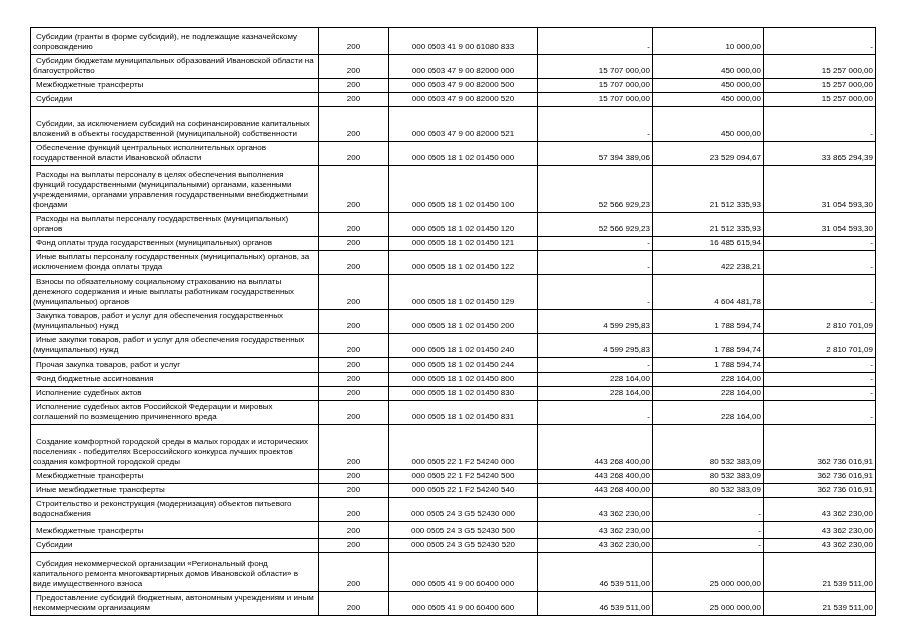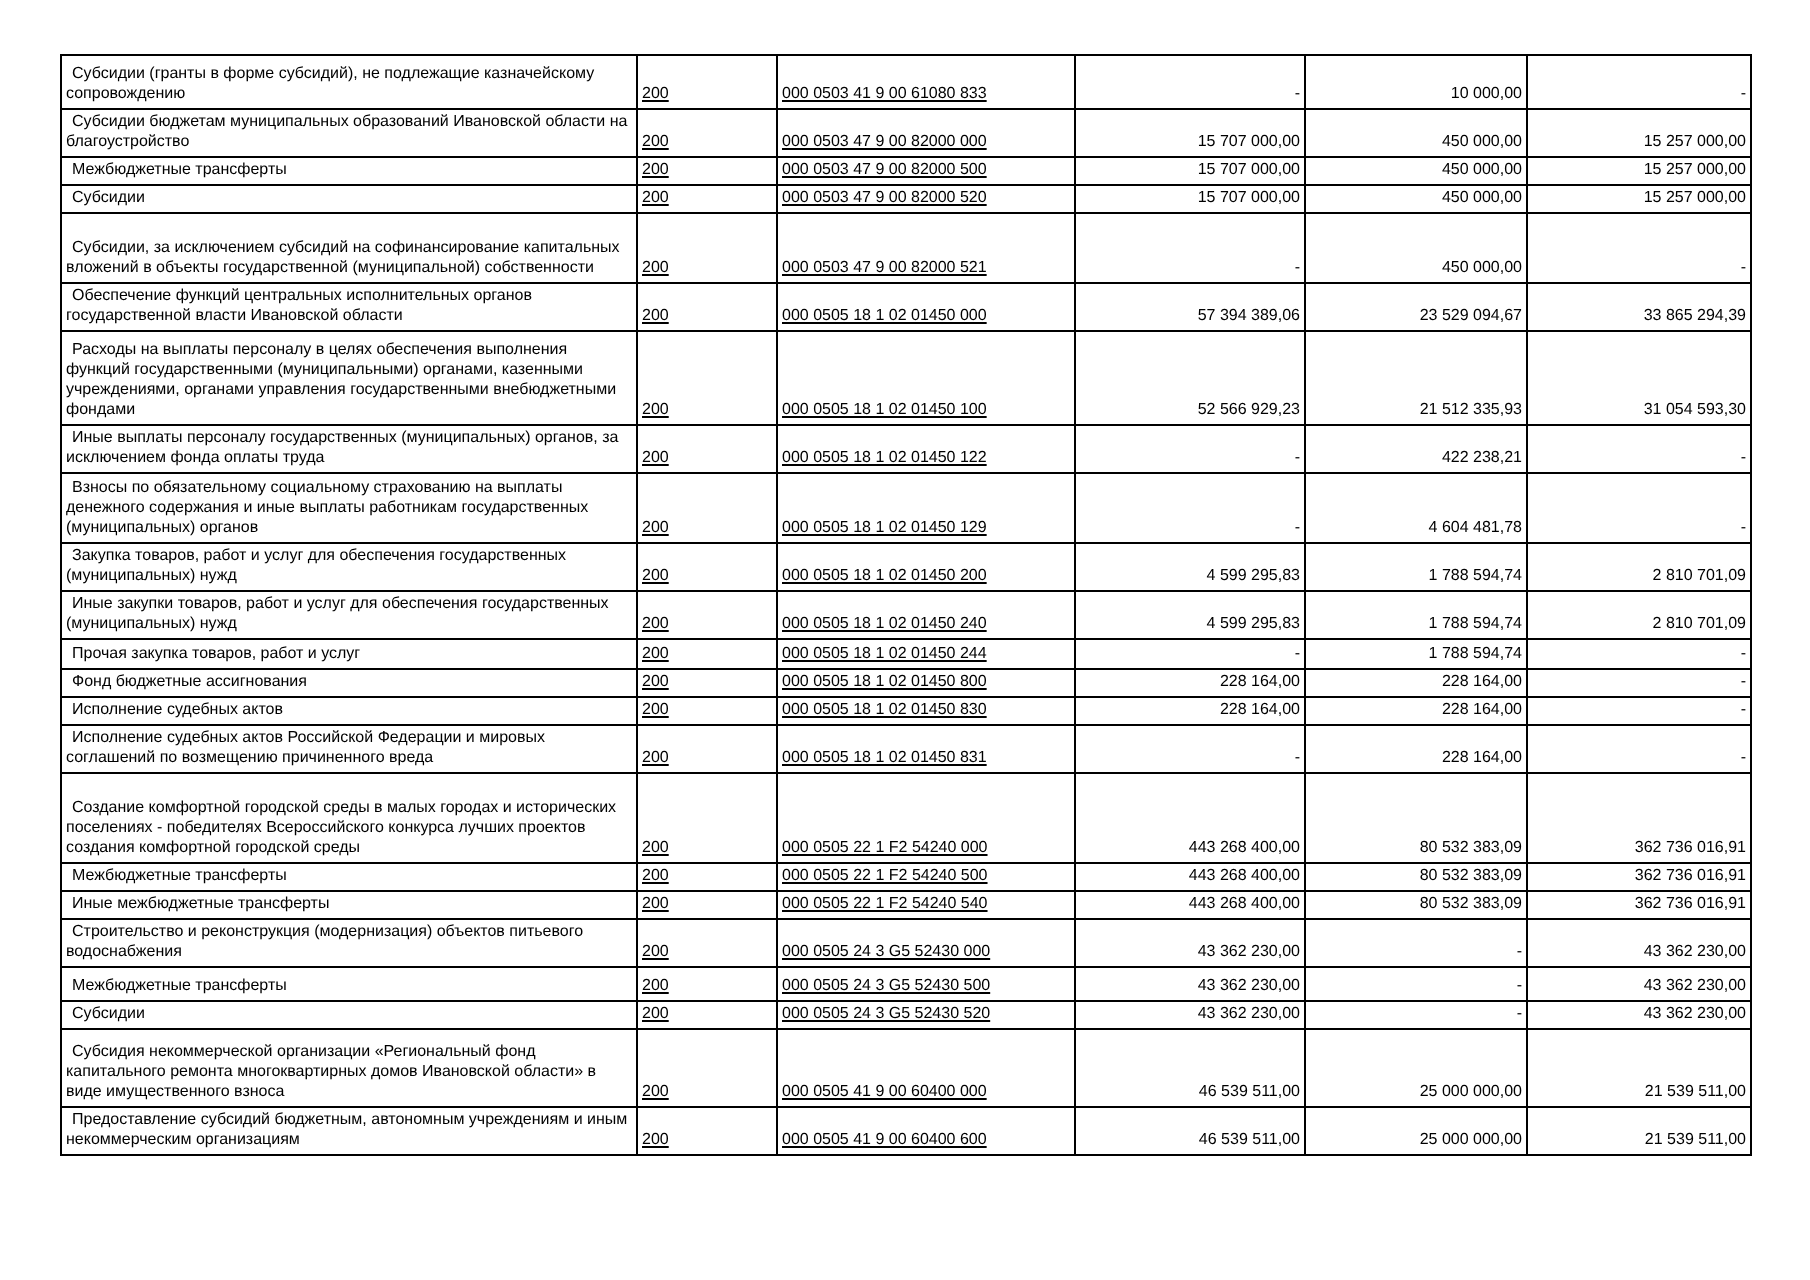--- a/index.html
+++ b/index.html
@@ -33,22 +33,22 @@
     line-height: 10px;
     padding: 1px 2px 2px 2px;
     overflow: hidden;
     word-wrap: break-word;
   }
   td.c-name {
     text-align: left;
     text-indent: 3px;
   }
   td.c-code, td.c-kbk {
+    text-align: center;
     white-space: nowrap;
-    text-decoration: underline;
   }
   td.c-amt {
     text-align: right;
     white-space: nowrap;
     padding-right: 3px;
   }
   col.w-name { width: 288px; }
   col.w-code { width: 70px; }
   col.w-kbk  { width: 149px; }
   col.w-a1   { width: 115px; }
@@ -118,20 +118,36 @@
           <td class="c-amt">33 865 294,39</td>
         </tr>
         <tr style="height: 47px;">
           <td class="c-name">Расходы на выплаты персоналу в целях обеспечения выполнения функций государственными (муниципальными) органами, казенными учреждениями, органами управления государственными внебюджетными фондами</td>
           <td class="c-code">200</td>
           <td class="c-kbk">000 0505 18 1 02 01450 100</td>
           <td class="c-amt">52 566 929,23</td>
           <td class="c-amt">21 512 335,93</td>
           <td class="c-amt">31 054 593,30</td>
         </tr>
+        <tr style="height: 18px;">
+          <td class="c-name">Расходы на выплаты персоналу государственных (муниципальных) органов</td>
+          <td class="c-code">200</td>
+          <td class="c-kbk">000 0505 18 1 02 01450 120</td>
+          <td class="c-amt">52 566 929,23</td>
+          <td class="c-amt">21 512 335,93</td>
+          <td class="c-amt">31 054 593,30</td>
+        </tr>
+        <tr style="height: 14px;">
+          <td class="c-name">Фонд оплаты труда государственных (муниципальных) органов</td>
+          <td class="c-code">200</td>
+          <td class="c-kbk">000 0505 18 1 02 01450 121</td>
+          <td class="c-amt">-</td>
+          <td class="c-amt">16 485 615,94</td>
+          <td class="c-amt">-</td>
+        </tr>
         <tr style="height: 23px;">
           <td class="c-name">Иные выплаты персоналу государственных (муниципальных) органов, за исключением фонда оплаты труда</td>
           <td class="c-code">200</td>
           <td class="c-kbk">000 0505 18 1 02 01450 122</td>
           <td class="c-amt">-</td>
           <td class="c-amt">422 238,21</td>
           <td class="c-amt">-</td>
         </tr>
         <tr style="height: 35px;">
           <td class="c-name">Взносы по обязательному социальному страхованию на выплаты денежного содержания и иные выплаты работникам государственных (муниципальных) органов</td>

